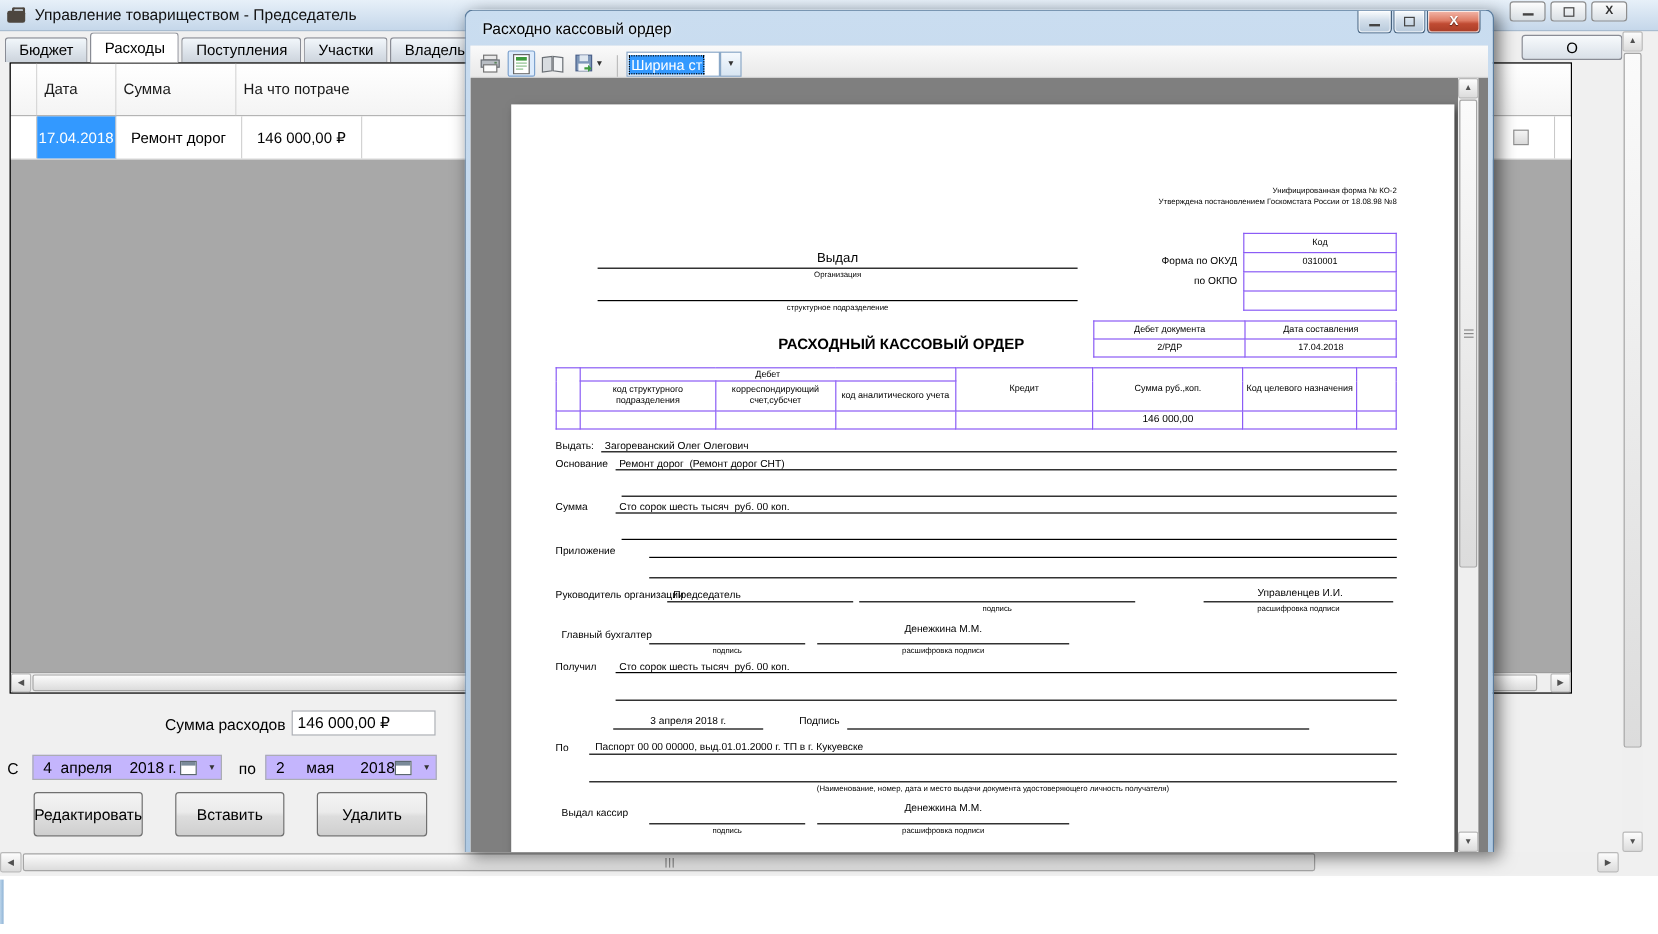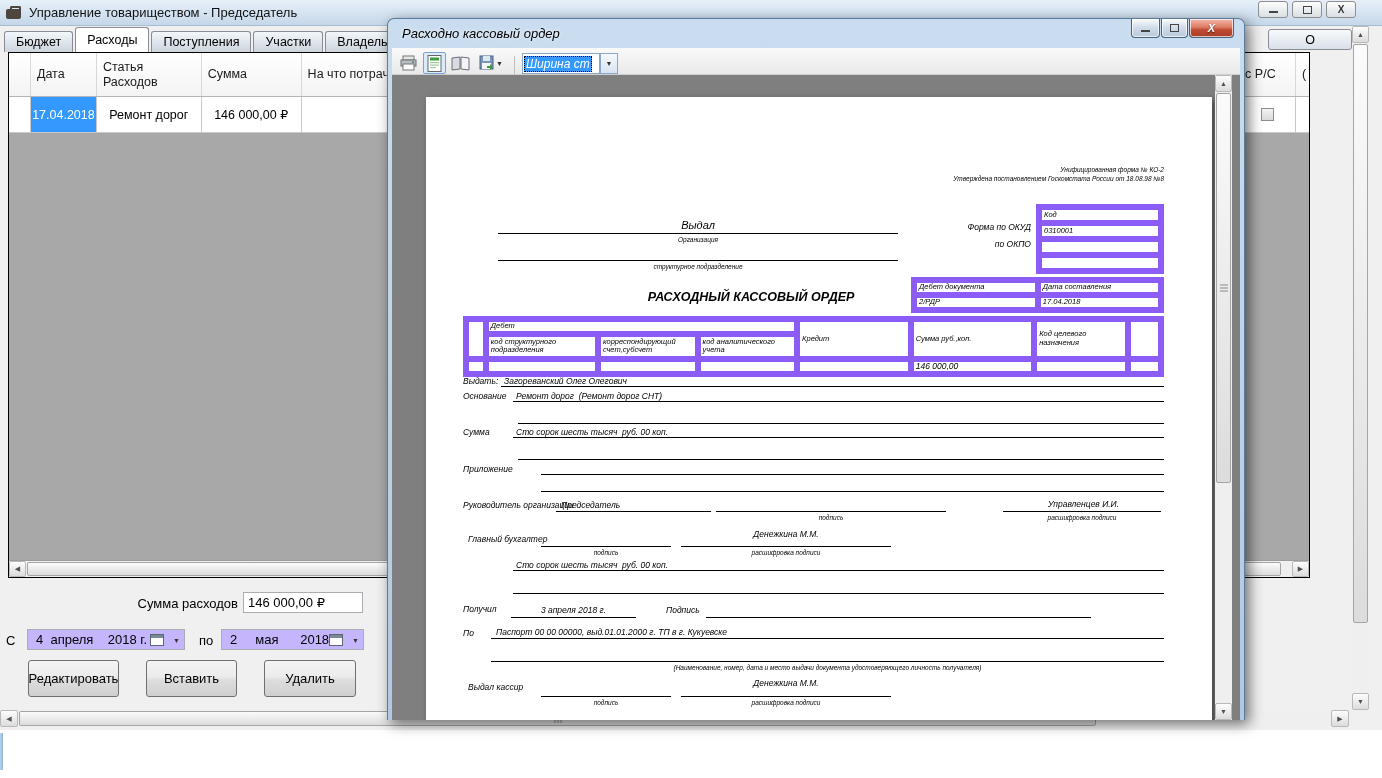--- a/index.html
+++ b/index.html
@@ -69,23 +69,23 @@
     display:flex; align-items:center; padding-left:8px; }
   .picker .cal { position:absolute; right:20px; top:4px; width:14px; height:12px; border:1px solid #5B6770; background:#fff; }
   .picker .cal:before { content:""; position:absolute; left:0; top:0; right:0; height:3px; background:#7A8A99; }
   .picker .drop { position:absolute; right:4px; top:7px; font-size:7px; color:#333; }
   .wbtn { position:absolute; height:37px; border:1px solid #707070; border-radius:3px;
     background:linear-gradient(#F4F4F4,#EBEBEB 45%,#DDDDDD 55%,#CFCFCF); font-size:13px;
     display:flex; align-items:center; justify-content:center; }
   .edge-frag { position:absolute; left:0; top:733px; width:3px; height:37px; background:linear-gradient(90deg,#BBD4EA,#8FB4D6); }
 
   
-  .dlg { position:absolute; left:387px; top:18px; width:858px; height:702px;
+  .dlg { position:absolute; left:387px; top:8px; width:858px; height:702px;
     background:linear-gradient(#CADDF0,#AFC9E2); border:1px solid #5A7B9C; border-bottom:none;
-    border-radius:7px 7px 0 0; box-shadow:4px 4px 14px rgba(0,0,0,.55);font-style:italic; }
+    border-radius:7px 7px 0 0; box-shadow:4px 4px 14px rgba(0,0,0,.55); }
   .dlg-title { position:absolute; left:14px; top:7px; font-size:13px; color:#000; text-shadow:0 0 4px #fff; }
   .dlg-btns { position:absolute; right:10px; top:0; display:flex; gap:1px; }
   .dlg-btn { height:19px; border:1px solid #46627E; border-top:none; border-radius:0 0 4px 4px;
     background:linear-gradient(#FBFDFE,#D2DEEA 45%,#B7C9DB); box-shadow:inset 0 0 0 1px rgba(255,255,255,.7);
     display:flex; align-items:center; justify-content:center; }
   .dlg-btn.minb { width:29px; } .dlg-btn.maxb { width:27px; }
   .dlg-btn.closeb { width:45px; background:linear-gradient(#F3B8AB,#DE7C65 45%,#C04B33 60%,#A83C26); }
   .glyph-x-white { color:#fff; font-size:11px; font-weight:bold; line-height:1; text-shadow:0 1px 1px rgba(0,0,0,.6); }
   .dlg-client { position:absolute; left:4px; right:4px; top:29px; bottom:0; background:#F0F0F0; overflow:hidden; }
   .dlg-toolbar { position:absolute; left:0; right:0; top:0; height:27px;
@@ -105,21 +105,21 @@
     box-shadow:3px 3px 7px rgba(0,0,0,.5); }
   .pv-scroll { position:absolute; right:8px; top:0; bottom:0; width:17px; background:#EFEFEF; }
 
   
   .t { position:absolute; font-size:8.5px; color:#000; white-space:pre; }
   .cap { position:absolute; font-size:6.5px; color:#000; white-space:pre; }
   .ul { position:absolute; height:0; border-bottom:1px solid #000; }
   .ctr { text-align:center; }
   .doc-title { position:absolute; font-weight:bold; font-size:12.5px; white-space:pre; }
   table.frm { border-collapse:collapse; position:absolute; }
-  table.frm td { border:6px solid #8b5cf6; font-size:7.5px; vertical-align:middle; padding:0 2px; line-height:1.15; }
+  table.frm td { border:1px solid #8b5cf6; font-size:7.5px; text-align:center; vertical-align:middle; padding:0 2px; line-height:1.15; }
 </style>
 </head>
 <body>
 
 <div class="mw">
 
   <div class="mw-titlebar">
     <div class="app-icon"></div>
     <span class="mw-title-text">Управление товариществом - Председатель</span>
     <div class="mw-controls">
@@ -156,21 +156,20 @@
       </div>
   </div>
   <div class="tab-partial">
       <span>О</span>
     </div>
 
   <div class="grid">
     <div class="g-head">
       <div class="g-hc c0"></div>
       <div class="g-hc c1">Дата</div>
-      <div class="g-hc c2" style="width:105px; padding-right:28px;">Статья Расходов</div>
       <div class="g-hc c3">Сумма</div>
       <div class="g-hc c4">На что потраче</div>
       <div class="g-hc c5">с Р/С</div>
       <div class="g-hc c6">(</div>
     </div>
     <div class="g-row">
       <div class="g-c c0"></div>
       <div class="g-c c1 cell-date">17.04.2018</div>
       <div class="g-c c2">Ремонт дорог</div>
       <div class="g-c c3">146 000,00 ₽</div>
@@ -398,21 +397,21 @@
         <div class="ul" style="left:577px; top:414px; width:158px;"></div>
         <div class="cap ctr" style="left:577px; top:417px; width:158px;">расшифровка подписи</div>
 
         <div class="t" style="left:42px; top:437px;">Главный бухгалтер</div>
         <div class="ul" style="left:115px; top:449px; width:130px;"></div>
         <div class="cap ctr" style="left:115px; top:452px; width:130px;">подпись</div>
         <div class="t ctr" style="left:255px; top:432px; width:210px;">Денежкина М.М.</div>
         <div class="ul" style="left:255px; top:449px; width:210px;"></div>
         <div class="cap ctr" style="left:255px; top:452px; width:210px;">расшифровка подписи</div>
 
-        <div class="t" style="left:37px; top:463px;margin-top:44px;">Получил</div>
+        <div class="t" style="left:37px; top:463px;">Получил</div>
         <div class="t" style="left:90px; top:463px;">Сто сорок шесть тысяч  руб. 00 коп.</div>
         <div class="ul" style="left:87px; right:48px; top:473px;"></div>
         <div class="ul" style="left:87px; right:48px; top:496px;"></div>
 
         <div class="t" style="left:85px; top:508px; width:125px; text-align:center; border-bottom:1px solid #000; padding-bottom:2px;">3 апреля 2018 г.</div>
         <div class="t" style="left:240px; top:508px;">Подпись</div>
         <div class="ul" style="left:280px; top:520px; width:385px;"></div>
 
         <div class="t" style="left:37px; top:531px;">По</div>
         <div class="t" style="left:70px; top:530px;">Паспорт 00 00 00000, выд.01.01.2000 г. ТП в г. Кукуевске</div>

